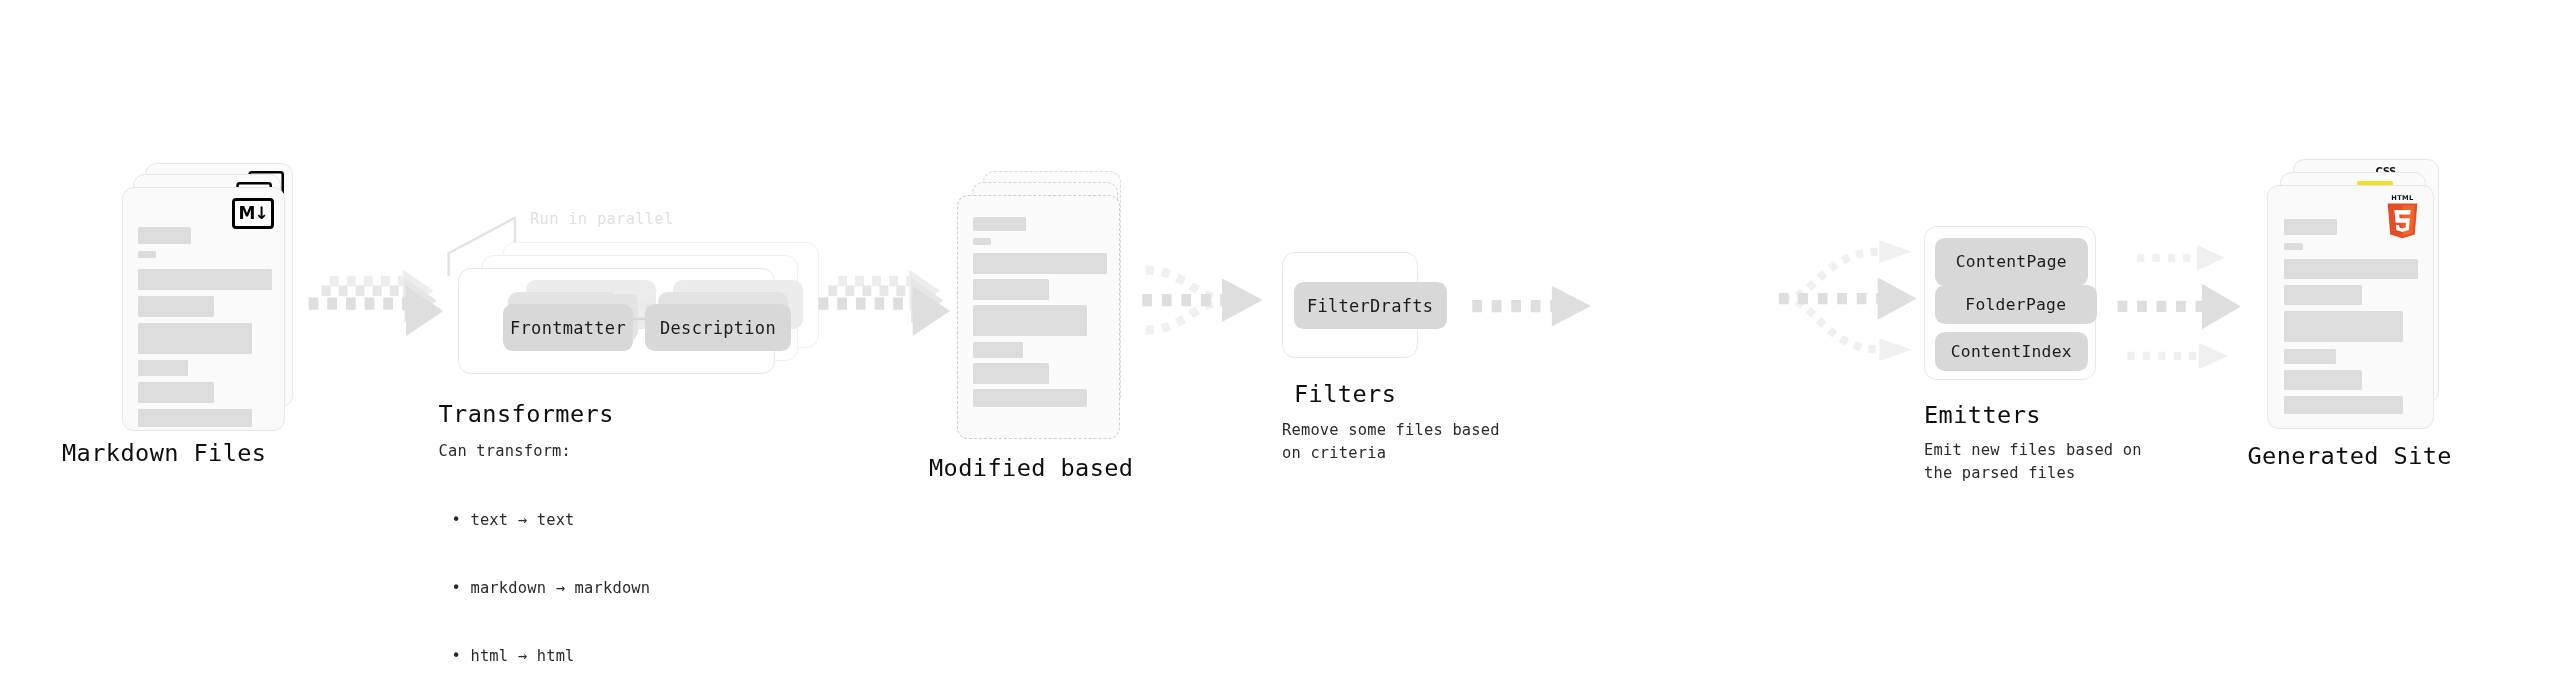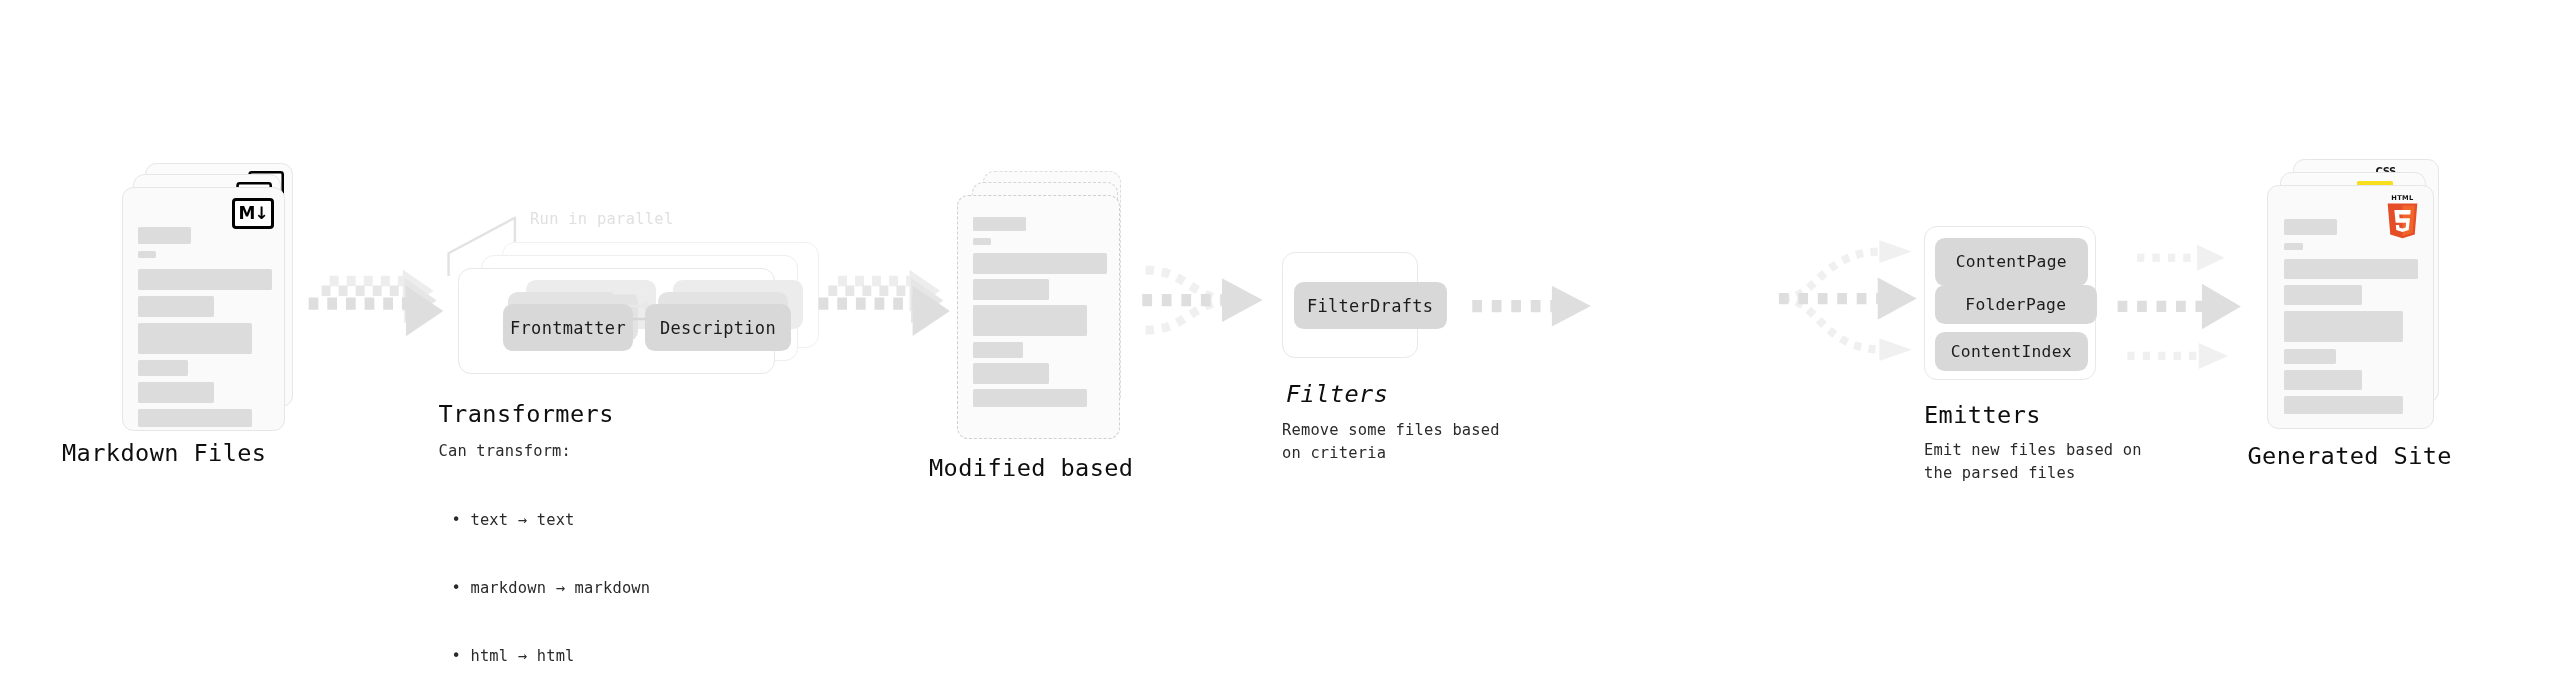--- a/index.html
+++ b/index.html
@@ -253,21 +253,21 @@
     </g>
     <polygon points="108,42 158,69 108,96" fill="#dedede"></polygon>
   </svg>
 
   <div class="node" style="left:1282px;top:252px;">
     <div class="gbox" style="left:0px;top:0px;width:136px;height:106px;text-align:right;">
       <div class="chip" style="left:10.6px;top:29px;width:153px;height:47px;">
         <span>FilterDrafts</span>
       </div>
     </div>
-    <div class="title" style="left:4px;top:128px;font-style:italic;">Filters</div>
+    <div class="title" style="left:12px;top:128px;">Filters</div>
     <div class="sub" style="left:0px;top:167px;">Remove some files based
 on criteria</div>
   </div>
 
   <svg class="arrowsvg" style="left:1469px;top:284px;" width="130" height="49" viewBox="0 0 160 60">
     <line x1="4" y1="27" x2="104" y2="27" stroke="#dedede" stroke-width="15" stroke-dasharray="12 12" fill="none"></line>
     <polygon points="102,2 150,27 102,52" fill="#dedede"></polygon>
   </svg>
 
 

